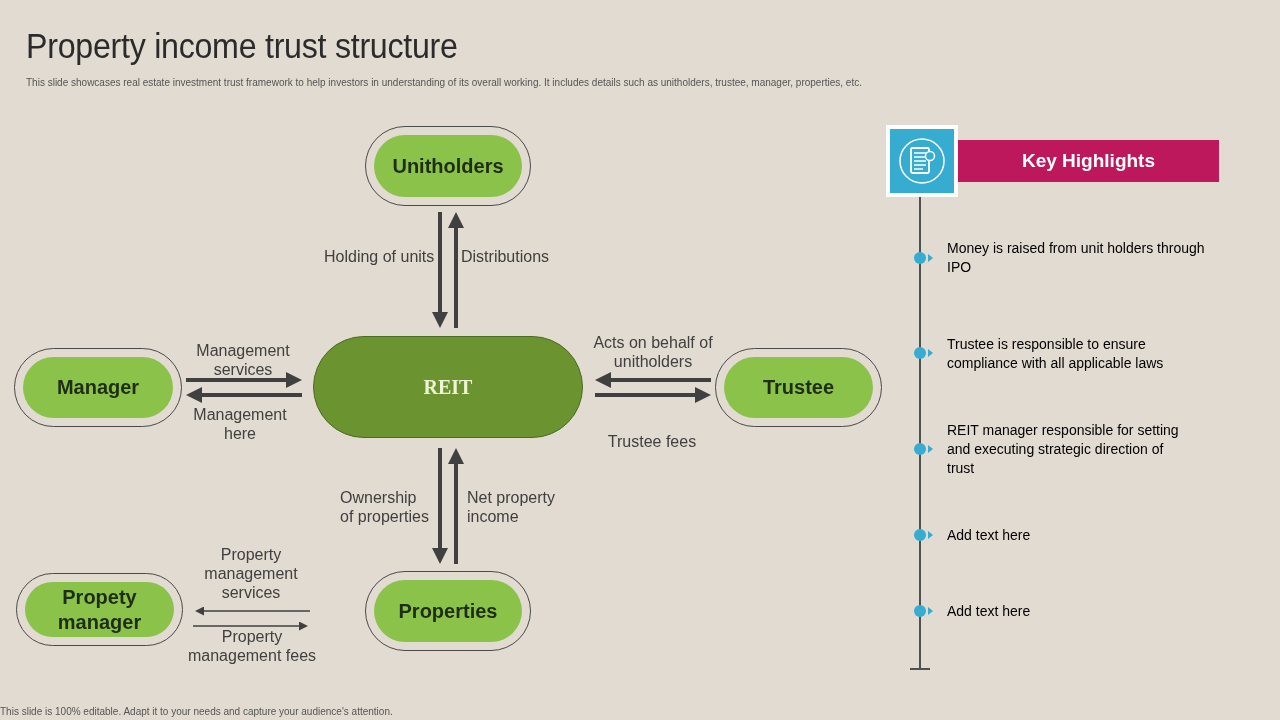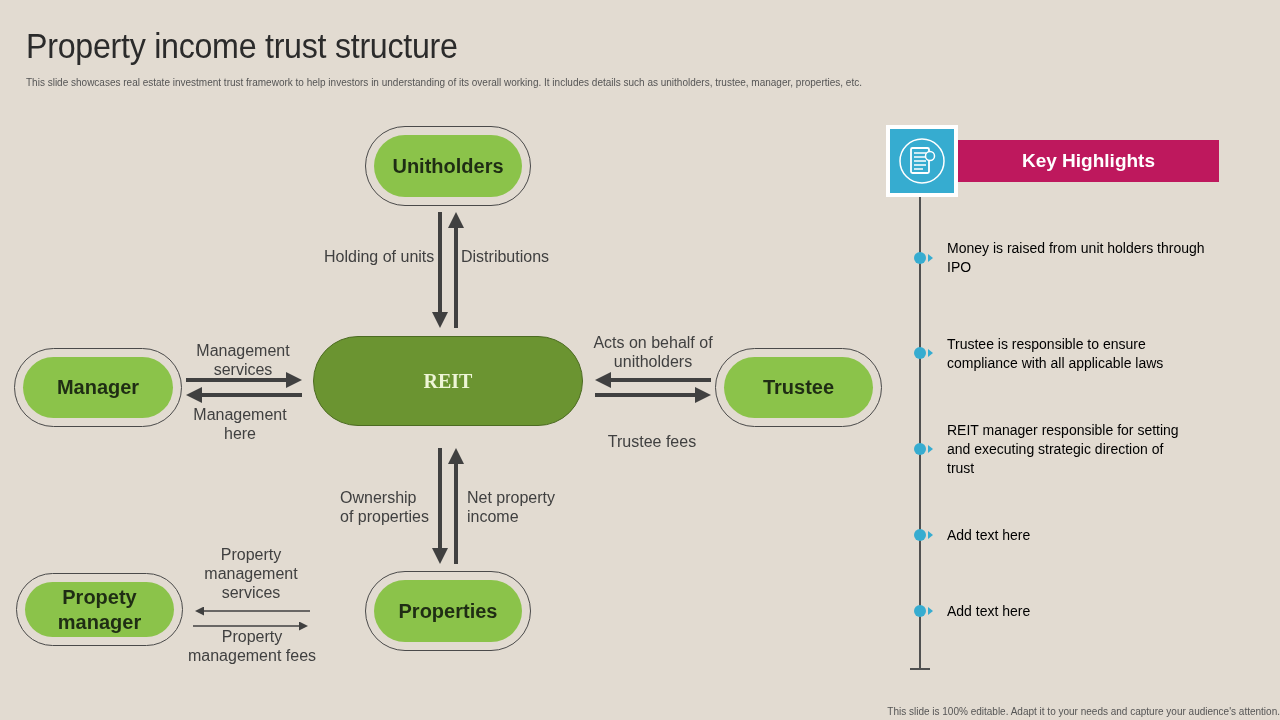--- a/index.html
+++ b/index.html
@@ -1,24 +1,24 @@
 <!DOCTYPE html>
 <html><head>
 <meta charset="utf-8">
 <style>
   html, body { margin:0; padding:0; }
   body { width:1280px; height:720px; background:#e2dbd1; position:relative; overflow:hidden; font-family:"Liberation Sans", sans-serif; color:#404040; }
   .abs { position:absolute; }
   .title { left:26px; top:26px; font-size:35px; color:#2b2b2b; letter-spacing:-0.3px; transform:scaleX(0.92); transform-origin:left top; white-space:nowrap; }
   .subtitle { left:26px; top:77px; font-size:10px; color:#555; white-space:nowrap; }
-  .footer { left:0; width:1280px; top:706px; text-align:right; font-size:10px; color:#555; }
+  .footer { left:0; width:1280px; top:706px; text-align:left; font-size:10px; color:#555; }
 
   .pill-outer { position:absolute; border:1.3px solid #4a4a4a; border-radius:60px; box-sizing:border-box; }
   .pill-inner { position:absolute; left:8px; right:8px; top:8px; bottom:8px; background:#8bc34a; border-radius:50px; display:flex; align-items:center; justify-content:center; font-weight:bold; color:#1f2d14; font-size:20px; text-align:center; line-height:25px; }
-  .reit { position:absolute; left:313px; top:336px; width:270px; height:90px; background:#6b9431; border:1.5px solid #4c6b22; border-radius:52px; box-sizing:border-box; display:flex; align-items:center; justify-content:center; font-family:"Liberation Serif", serif; font-weight:bold; font-size:20px; color:#eef5d6; }
+  .reit { position:absolute; left:313px; top:336px; width:270px; height:102px; background:#6b9431; border:1.5px solid #4c6b22; border-radius:52px; box-sizing:border-box; display:flex; align-items:center; justify-content:center; font-family:"Liberation Serif", serif; font-weight:bold; font-size:20px; color:#eef5d6; }
 
   .lbl { position:absolute; font-size:16px; color:#404040; text-align:center; line-height:19px; white-space:nowrap; }
 
   svg.arrows { position:absolute; left:0; top:0; }
 
   .kh-icon-box { position:absolute; left:886px; top:125px; width:72px; height:72px; background:#fff; box-sizing:border-box; }
   .kh-icon-inner { position:absolute; left:4px; top:4px; right:4px; bottom:4px; background:#36acd0; display:flex; align-items:center; justify-content:center; }
   .kh-bar { position:absolute; left:958px; top:140px; width:261px; height:42px; background:#be185d; color:#fff; font-weight:bold; font-size:19px; display:flex; align-items:center; justify-content:center; }
   .timeline { position:absolute; left:919px; top:197px; width:1.5px; height:472px; background:#505050; }
   .tl-end { position:absolute; left:910px; top:668px; width:20px; height:1.5px; background:#505050; }

